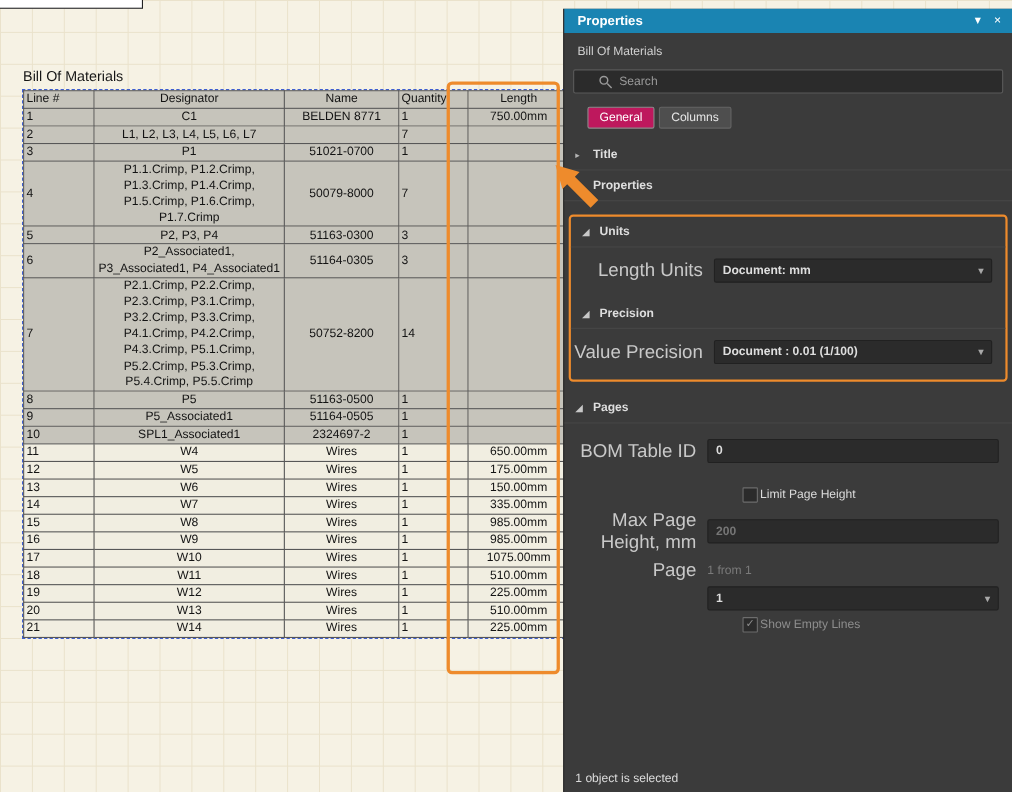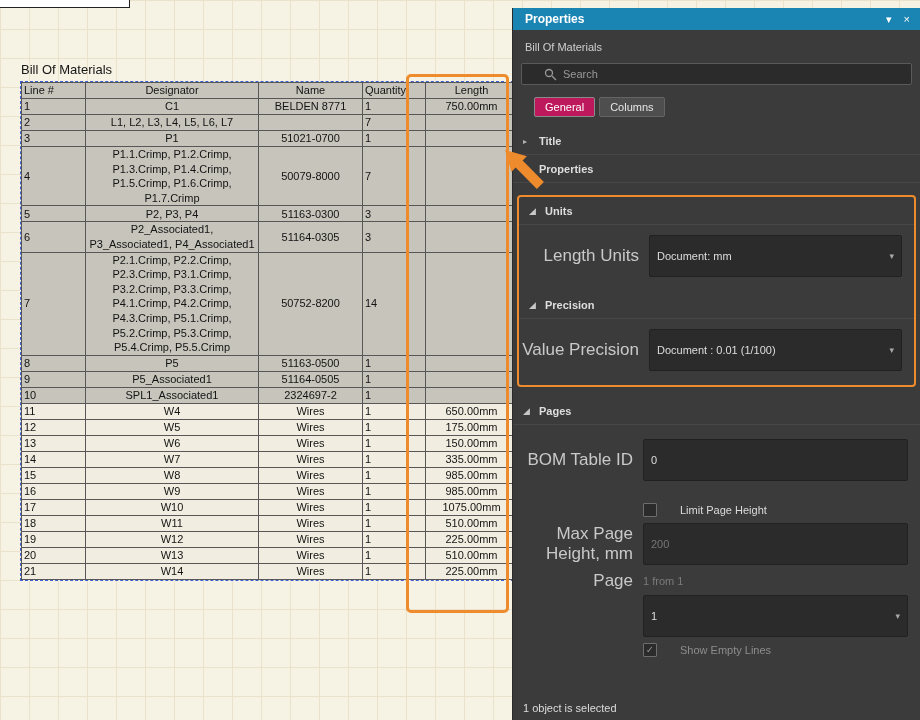--- a/index.html
+++ b/index.html
@@ -43,25 +43,25 @@
   .p-tabs{margin:4px 0 10px 21px;display:flex;gap:4px;}
   .tab{font-family:inherit;font-size:11px;height:20px;padding:0 10px;border:1px solid #8a8a8a;background:#be185d;color:#fff;border-radius:2px;}
   .tab.inactive{background:#4e4e4e;border-color:#646464;color:#e6e6e6;}
   .sec{display:flex;align-items:center;gap:7px;padding:8px 10px 7px;color:#dedede;font-size:11px;font-weight:bold;border-bottom:1px solid #474747;}
   .sec .tri{color:#b5b5b5;font-size:8px;font-weight:normal;width:9px;display:inline-block;}
   .sec.exp .tri{font-size:9px;color:#c8c8c8;}
   .orange-group{margin:12px 4px 10px;border:2px solid #ee8b2c;border-radius:4px;padding-bottom:14px;}
   .frow{display:flex;align-items:center;margin:10px 12px 0 0;}
   .flabel{width:120px;flex:none;text-align:right;padding-right:10px;color:#c9c9c9;font-size:17px;}
   .fctrl{flex:1;min-width:0;}
-  .dd,.inp{height:20px;background:#2b2b2b;border:1px solid #212121;border-radius:2px;display:flex;align-items:center;padding:10px 7px;color:#dedede;font-size:11px;}
+  .dd,.inp{height:20px;background:#2b2b2b;border:1px solid #212121;border-radius:2px;display:flex;align-items:center;padding:0 7px;color:#dedede;font-size:11px;font-weight:bold;}
   .dd .ddtxt{flex:1;overflow:hidden;white-space:nowrap;}
   .dd .dda{color:#a8a8a8;font-size:9px;margin-left:4px;}
   .inp.dis{color:#767676;}
-  .chkrow{display:flex;align-items:center;gap:23px;}
+  .chkrow{display:flex;align-items:center;gap:2px;margin-left:32px;}
   .chk{width:12px;height:12px;background:#2b2b2b;border:1px solid #6d6d6d;border-radius:1px;flex:none;display:flex;align-items:center;justify-content:center;font-size:10px;line-height:10px;color:#8d8d8d;}
   .chklabel{color:#dcdcdc;font-size:11px;}
   .chklabel.dis{color:#8d8d8d;}
   .graytext{color:#7a7a7a;font-size:11px;}
   .mt20{margin-top:22px;}
   .mt6{margin-top:6px;}
   .p-status{position:absolute;left:10px;bottom:6px;color:#dcdcdc;font-size:11px;}
 </style>
 </head>
 <body>

